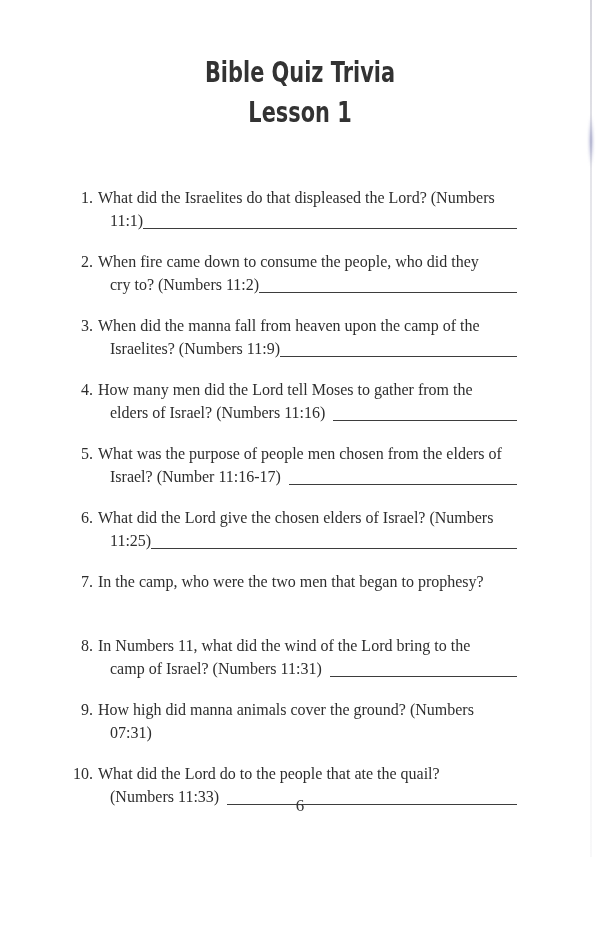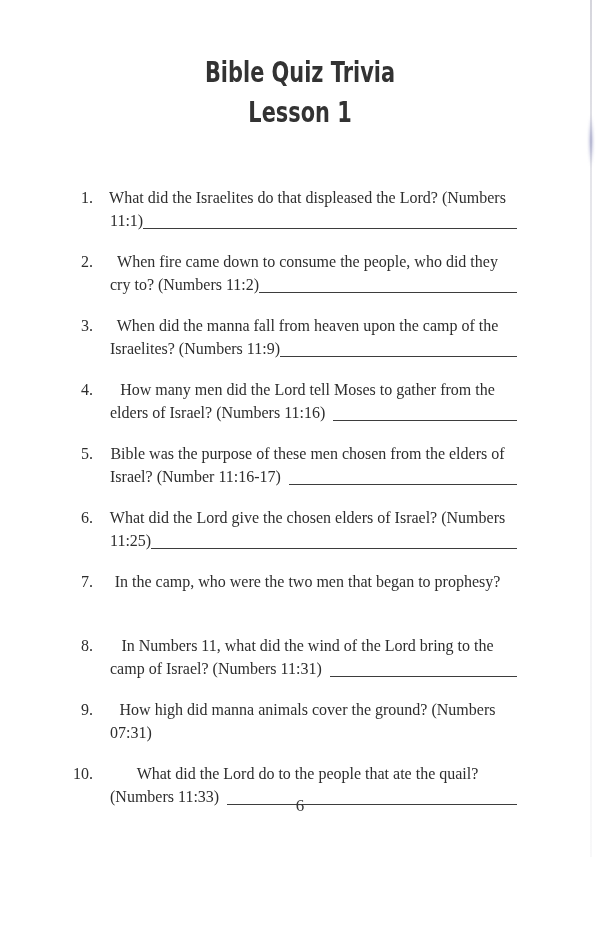--- a/index.html
+++ b/index.html
@@ -50,21 +50,20 @@
     margin-right: 5px;
     white-space: nowrap;
   }
   .q-body {
     width: 419px;
     flex: none;
   }
   .q-line1 {
     white-space: nowrap;
     height: 23px;
-    text-align: center;
   }
   .q-line2 {
     display: flex;
     height: 23px;
     margin-left: 12px;
   }
   .q-line2-text {
     flex: none;
     white-space: nowrap;
   }
@@ -164,21 +163,21 @@
         <div class="q-line2">
           <span class="q-line2-text">elders of Israel? (Numbers 11:16)</span>
           <span class="blank gap"></span>
         </div>
       </div>
     </div>
 
     <div class="q">
       <span class="q-num">5.</span>
       <div class="q-body">
-        <div class="q-line1">Bible was the purpose of these men chosen from the elders of</div>
+        <div class="q-line1">What was the purpose of people men chosen from the elders of</div>
         <div class="q-line2">
           <span class="q-line2-text">Israel? (Number 11:16-17)</span>
           <span class="blank gap"></span>
         </div>
       </div>
     </div>
 
     <div class="q">
       <span class="q-num">6.</span>
       <div class="q-body">

